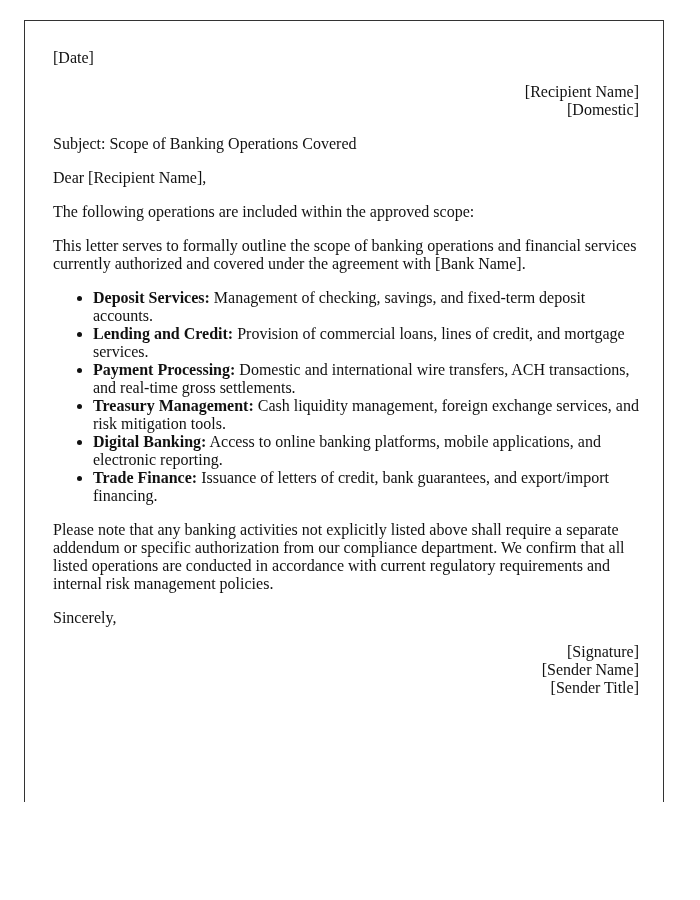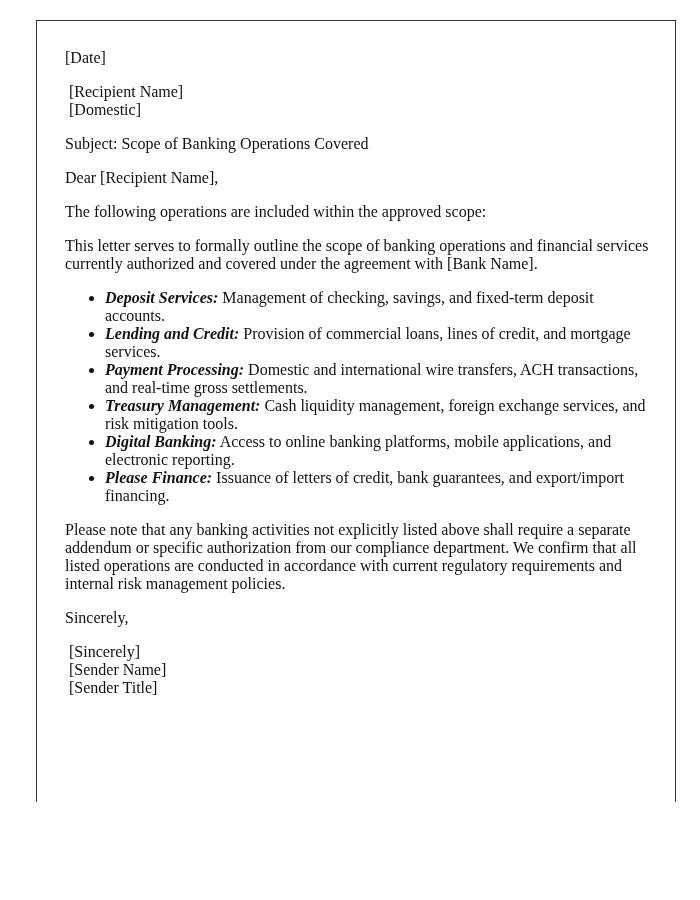--- a/index.html
+++ b/index.html
@@ -1,27 +1,27 @@
 <!DOCTYPE html>
 <html><head>
 <meta charset="utf-8">
 <style>
   html, body { margin: 0; padding: 0; background: #ffffff; }
   body { width: 700px; height: 900px; position: relative; overflow: hidden;
          font-family: "Liberation Serif", "DejaVu Serif", serif; font-size: 16px; color: #111; }
-  .page { position: absolute; left: 36px; top: 20px; width: 640px; height: 782px;
+  .page { position: absolute; left: 24px; top: 20px; width: 640px; height: 782px;
           border: 1px solid #333; border-bottom: none; box-sizing: border-box;
           padding: 28px 24px 0 28px; overflow: hidden; }
   p { margin: 0 0 16px 0; line-height: 18px; }
-  .block { margin: 0 0 16px 4px; line-height: 18px; }
+  .block { margin: 0 0 16px 4px; line-height: 18px; text-align: right; }
   .block div { line-height: 18px; }
   .subject { font-weight: normal; }
   ul { margin: 0 0 16px 0; padding-left: 40px; }
   li { line-height: 18px; margin: 0; }
-  li b { font-weight: bold; font-style: italic; }
+  li b { font-weight: bold; }
 </style>
 </head>
 <body>
 
 <div class="page">
   <p>[Date]</p>
 
   <div class="block">
     <div>[Recipient Name]</div>
     <div>[Domestic]</div>
@@ -31,24 +31,24 @@
   <p>Dear [Recipient Name],</p>
   <p>The following operations are included within the approved scope:</p>
   <p>This letter serves to formally outline the scope of banking operations and financial services currently authorized and covered under the agreement with [Bank Name].</p>
 
   <ul>
     <li><b>Deposit Services:</b><span> Management of checking, savings, and fixed-term deposit accounts.</span></li>
     <li><b>Lending and Credit:</b><span> Provision of commercial loans, lines of credit, and mortgage services.</span></li>
     <li><b>Payment Processing:</b><span> Domestic and international wire transfers, ACH transactions, and real-time gross settlements.</span></li>
     <li><b>Treasury Management:</b><span> Cash liquidity management, foreign exchange services, and risk mitigation tools.</span></li>
     <li><b>Digital Banking:</b><span> Access to online banking platforms, mobile applications, and electronic reporting.</span></li>
-    <li><b>Please Finance:</b><span> Issuance of letters of credit, bank guarantees, and export/import financing.</span></li>
+    <li><b>Trade Finance:</b><span> Issuance of letters of credit, bank guarantees, and export/import financing.</span></li>
   </ul>
 
   <p>Please note that any banking activities not explicitly listed above shall require a separate addendum or specific authorization from our compliance department. We confirm that all listed operations are conducted in accordance with current regulatory requirements and internal risk management policies.</p>
   <p>Sincerely,</p>
 
   <div class="block">
-    <div>[Sincerely]</div>
+    <div>[Signature]</div>
     <div>[Sender Name]</div>
     <div>[Sender Title]</div>
   </div>
 </div>
 
 </body></html>

